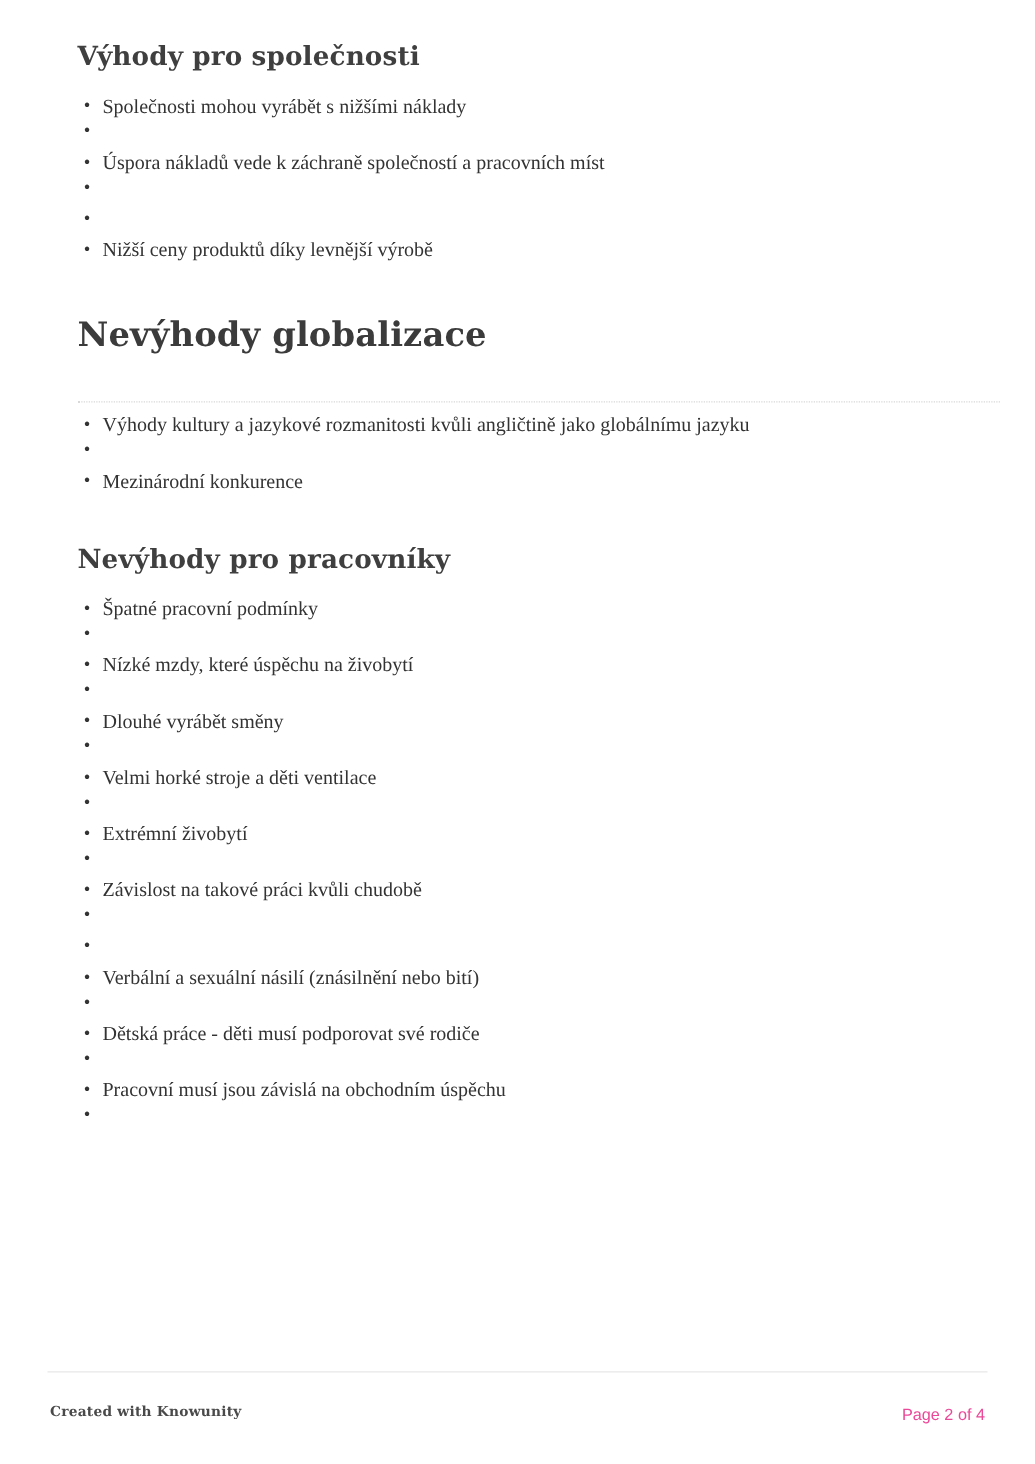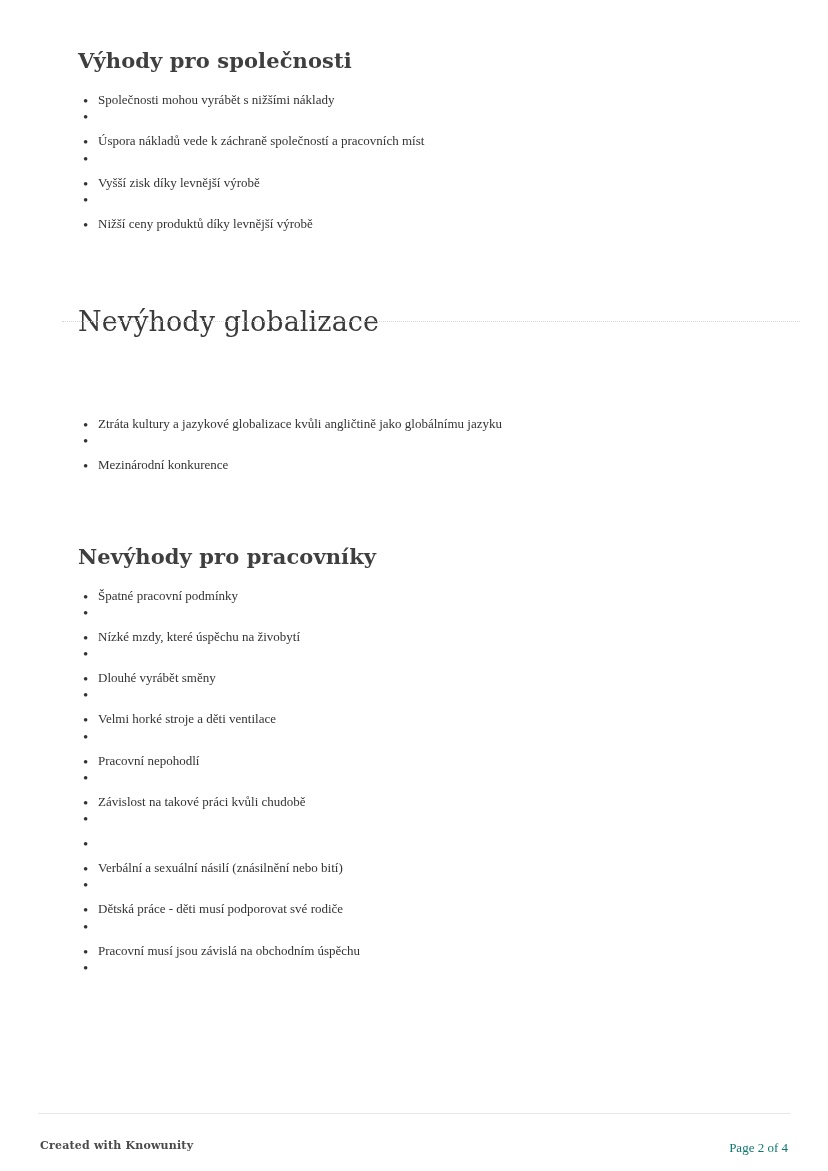--- a/index.html
+++ b/index.html
@@ -23,46 +23,46 @@
   }
   .content {
     position: absolute;
     left: 62px;
     top: 32px;
     width: 706px;
   }
   h1.section-title {
     font-family: "DejaVu Serif", serif;
     font-size: 27px;
-    font-weight: 400;
+    font-weight: 700;
     color: #3b3b3b;
     margin: 0;
     padding: 0;
     letter-spacing: 0.1px;
   }
   h2.sub-title {
     font-family: "DejaVu Serif", serif;
     font-size: 21px;
     font-weight: 700;
     color: #3f3f3f;
     margin: 0;
     padding: 0;
     letter-spacing: 0.1px;
   }
   .block {
-    margin: 16px;
+    margin: 0;
   }
   .bullets {
     list-style: none;
     margin: 0;
     padding: 0;
   }
   .bullets li {
     font-family: "Liberation Serif", serif;
-    font-size: 13px;
+    font-size: 16px;
     line-height: 1.25;
     color: #333333;
     padding: 0 0 0 20px;
     position: relative;
     margin: 0;
   }
   .bullets li::before {
     content: "\2022";
     position: absolute;
     left: 5px;
@@ -80,21 +80,21 @@
     right: 28px;
     top: 321px;
     border-top: 1px dotted #d8d8d8;
     height: 0;
   }
   .footer {
     position: absolute;
     left: 0;
     right: 0;
     bottom: 0;
-    height: 58px;
+    height: 74px;
   }
   .footer-rule {
     position: absolute;
     left: 38px;
     right: 38px;
     top: 0;
     border-top: 1px solid #e7e7e7;
   }
   .footer-left {
     position: absolute;
@@ -103,78 +103,77 @@
     font-family: "DejaVu Serif", serif;
     font-size: 11px;
     font-weight: 700;
     color: #4a4a4a;
     letter-spacing: 0.2px;
   }
   .footer-right {
     position: absolute;
     right: 40px;
     top: 27px;
-    font-family: Liberation Serif, serif;
+    font-family: Liberation Sans, sans-serif;
     font-size: 13px;
-    color: #0f766e;
+    color: #ec4899;
   }
 </style>
 </head>
 <body>
 
 <div class="page">
 
   <div class="content">
 
     <div class="block">
       <h2 class="sub-title">Výhody pro společnosti</h2>
       <div class="gap-after-title"></div>
       <ul class="bullets">
         <li>Společnosti mohou vyrábět s nižšími náklady</li>
         <li class="spacer-li" style="height:25px;list-style:none;"></li>
         <li>Úspora nákladů vede k záchraně společností a pracovních míst</li>
         <li class="spacer-li" style="height: 25px; list-style: none;"></li>
-        <li>Vyšší zisk díky levnější výrobě</li>
         <li class="spacer-li" style="height: 25px; list-style: none;"></li>
         <li>Nižší ceny produktů díky levnější výrobě</li>
       </ul>
     </div>
 
     <div class="gap-h1-top"></div>
 
     <div class="block">
       <h1 class="section-title">Nevýhody globalizace</h1>
     </div>
 
     <div class="gap-title-to-sub"></div>
 
     <div class="block">
       <div class="gap-after-title"></div>
       <ul class="bullets">
-        <li>Ztráta kultury a jazykové globalizace kvůli angličtině jako globálnímu jazyku</li>
+        <li>Výhody kultury a jazykové rozmanitosti kvůli angličtině jako globálnímu jazyku</li>
         <li class="spacer-li" style="height: 25px; list-style: none;"></li>
         <li>Mezinárodní konkurence</li>
       </ul>
     </div>
 
     <div class="gap-sub"></div>
 
     <div class="block">
       <h2 class="sub-title">Nevýhody pro pracovníky</h2>
       <div class="gap-after-title"></div>
       <ul class="bullets">
         <li>Špatné pracovní podmínky</li>
         <li class="spacer-li" style="height: 25px; list-style: none;"></li>
         <li>Nízké mzdy, které úspěchu na živobytí</li>
         <li class="spacer-li" style="height: 25px; list-style: none;"></li>
         <li>Dlouhé vyrábět směny</li>
         <li class="spacer-li" style="height: 25px; list-style: none;"></li>
         <li>Velmi horké stroje a děti ventilace</li>
         <li class="spacer-li" style="height: 25px; list-style: none;"></li>
-        <li>Pracovní nepohodlí</li>
+        <li>Extrémní živobytí</li>
         <li class="spacer-li" style="height: 25px; list-style: none;"></li>
         <li>Závislost na takové práci kvůli chudobě</li>
         <li class="spacer-li" style="height: 25px; list-style: none;"></li>
         <li class="spacer-li" style="height: 25px; list-style: none;"></li>
         <li>Verbální a sexuální násilí (znásilnění nebo bití)</li>
         <li class="spacer-li" style="height: 25px; list-style: none;"></li>
         <li>Dětská práce - děti musí podporovat své rodiče</li>
         <li class="spacer-li" style="height: 25px; list-style: none;"></li>
         <li>Pracovní musí jsou závislá na obchodním úspěchu</li>
         <li class="spacer-li" style="height: 25px; list-style: none;"></li>

